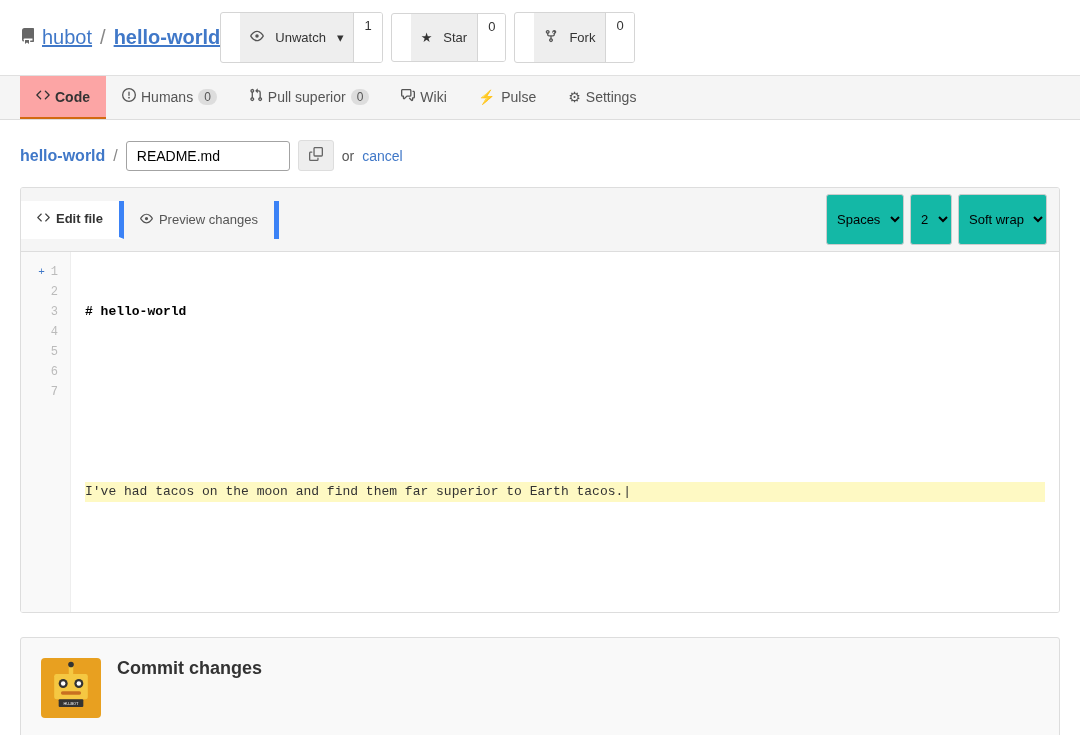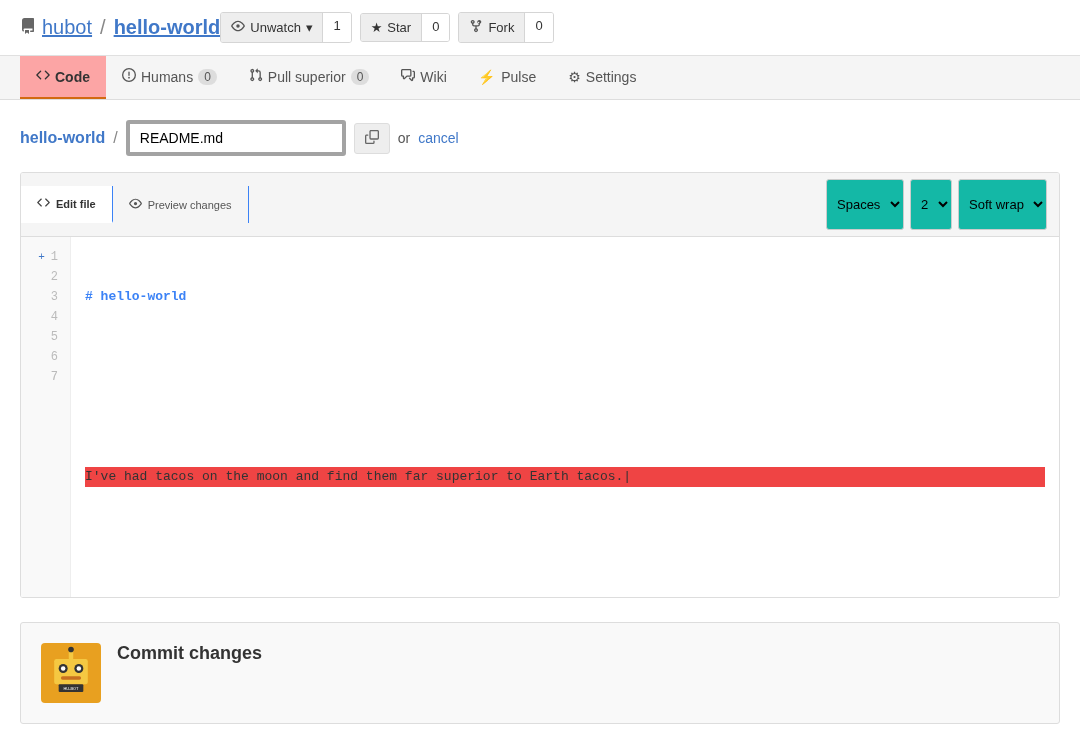--- a/index.html
+++ b/index.html
@@ -30,27 +30,28 @@
     .btn-group {
       display: flex;
       align-items: stretch;
       border: 1px solid #d5d5d5;
       border-radius: 3px;
       overflow: hidden;
     }
     .btn-group-btn {
       background: #eee;
       border: none;
-      padding: 6px 10px;
+      padding: 16px 10px;
       font-size: 13px;
       cursor: pointer;
       display: flex;
       align-items: center;
-      gap: 5px;
+      gap: 11px;
       color: #333;
+      margin-left: 19px;
     }
     .btn-group-count {
       background: #fff;
       border-left: 1px solid #d5d5d5;
       padding: 5px 10px;
       font-size: 13px;
       color: #333;
     }
     
     .nav-tabs {
@@ -95,24 +96,24 @@
     }
     .breadcrumb-link {
       color: #4078c8;
       font-weight: bold;
       text-decoration: none;
       font-size: 16px;
     }
     .breadcrumb-sep { color: #888; font-size: 16px; }
     .filename-input {
       padding: 6px 10px;
-      border: 4px solid #a3a3a3;
+      border: 1px solid #a3a3a3;
       border-radius: 3px;
       font-size: 14px;
-      width: 220px;
+      width: 164px;
     }
     .copy-btn {
       background: #eee;
       border: 1px solid #ddd;
       border-radius: 3px;
       padding: 6px 10px;
       cursor: pointer;
       font-size: 14px;
     }
     .or-cancel { color: #555; font-size: 14px; }
@@ -128,27 +129,27 @@
       display: flex;
       align-items: center;
       border-bottom: 1px solid #ddd;
       background: #f5f5f5;
       padding: 0;
       justify-content: space-between;
     }
     .editor-tab-group { display: flex; }
     .editor-tab {
       padding: 10px 16px;
-      font-size: 11px;
+      font-size: 13px;
       cursor: pointer;
       display: flex;
       align-items: center;
       gap: 6px;
       color: #555;
-      border-right: 1px solid #3b82f6;
+      border-right: 5px solid #3b82f6;
     }
     .editor-tab.active {
       background: #fff;
       color: #333;
       font-weight: 600;
       border-bottom: 2px solid #fff;
     }
     .editor-controls {
       display: flex;
       align-items: center;
@@ -191,22 +192,22 @@
     }
     .line-number .plus { color: #4078c8; font-size: 11px; }
     .code-content {
       padding: 10px 14px;
       flex: 1;
       white-space: pre;
       line-height: 20px;
       outline: none;
     }
     .code-line { line-height: 20px; }
-    .code-heading { color: #3b82f6; font-weight: bold; }
-    .cursor-line { background: #ef4444; }
+    .code-heading { color: #000000; font-weight: bold; }
+    .cursor-line { background: #fef9c3; }
     
     .commit-section {
       background: #f9f9f9;
       border: 1px solid #ddd;
       border-radius: 3px;
       padding: 20px;
       display: flex;
       gap: 16px;
       align-items: flex-start;
     }

